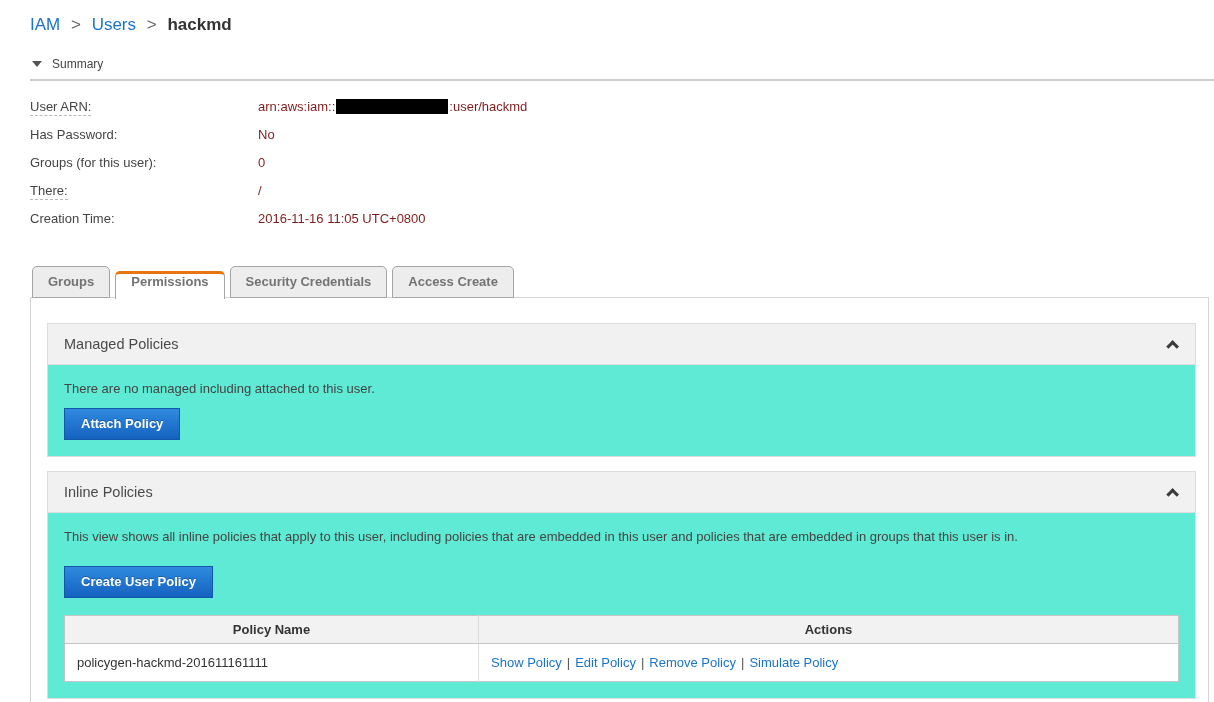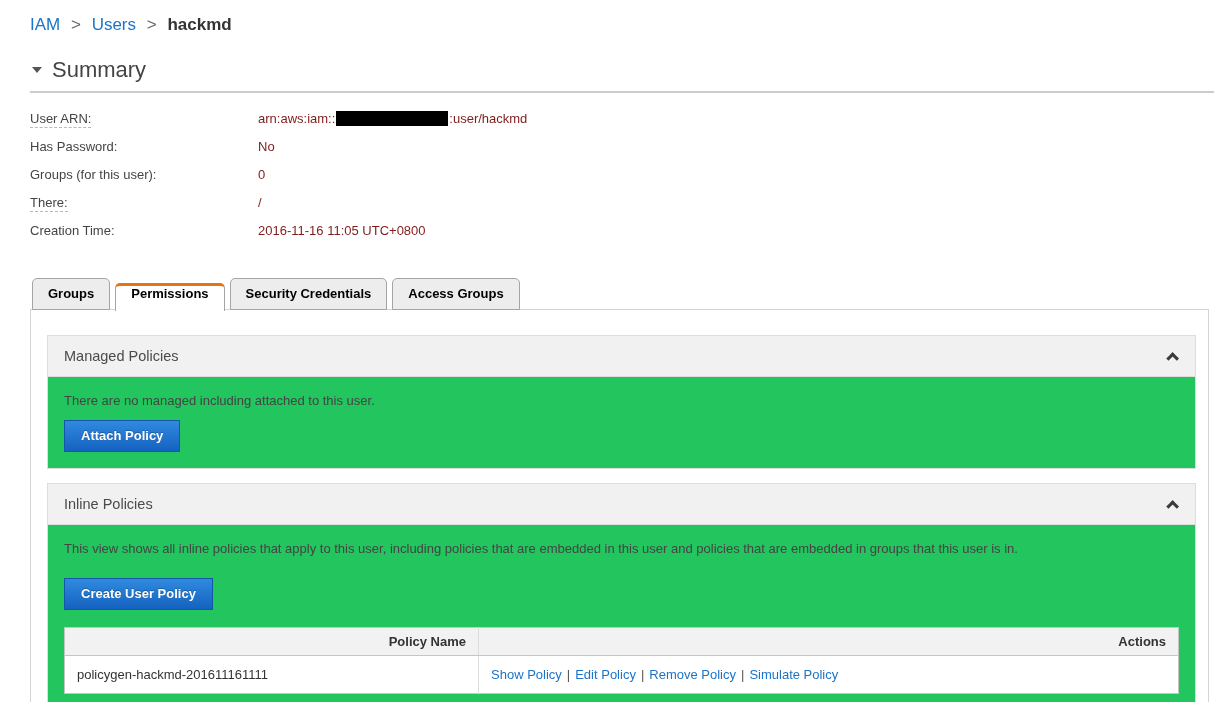--- a/index.html
+++ b/index.html
@@ -18,21 +18,21 @@
   
   .breadcrumb { padding: 15px 0 0 30px; font-size: 17px; }
   .breadcrumb a { color: #1b74c8; cursor: pointer; }
   .breadcrumb .sep { color: #666; margin: 0 6px; }
   .breadcrumb .current { font-weight: bold; color: #333; }
 
   
   .summary-header {
     margin: 22px 0 0 32px;
     display: flex; align-items: center;
-    font-size: 22px; color: #444;
+    font-size: 12px; color: #444;
   }
   .tri-down {
     width: 0; height: 0; display: inline-block;
     border-left: 5px solid transparent;
     border-right: 5px solid transparent;
     border-top: 6px solid #555;
     margin-right: 10px; cursor: pointer;
   }
   .summary-rule {
     border: none; border-top: 2px solid #cccccc;
@@ -55,21 +55,21 @@
     display: flex; align-items: flex-end;
     margin: 40px 0 0 32px;
     position: relative; z-index: 2;
   }
   .tab {
     background: #ededed;
     border: 1px solid #a5a5a5;
     border-radius: 5px 5px 0 0;
     padding: 7px 15px 8px 15px;
     margin-right: 5px;
-    font-weight: bold; color: #000000;
+    font-weight: bold; color: #737373;
     cursor: pointer;
   }
   .tab.active {
     background: #ffffff;
     border-top: 3px solid #e8740f;
     border-bottom: none;
     padding-top: 0; padding-bottom: 10px;
     margin-bottom: -1px;
     cursor: default;
   }
@@ -78,21 +78,21 @@
   .content {
     margin: -1px 5px 0 30px;
     border: 1px solid #d4d4d4;
     padding: 25px 12px 12px 16px;
     min-height: 403px;
     position: relative; z-index: 1;
     background: #fff;
   }
 
   
-  .panel { border: 1px solid #dddddd; background: #22c55e; }
+  .panel { border: 1px solid #dddddd; background: #5eead4; }
   .panel + .panel { margin-top: 14px; }
   .panel-header {
     background: #f1f1f1;
     border-bottom: 1px solid #dddddd;
     padding: 12px 20px 12px 16px;
     font-size: 14.5px; color: #4a4a4a;
     display: flex; justify-content: space-between; align-items: center;
   }
   .chevron-up {
     width: 9px; height: 9px; display: inline-block;
@@ -119,21 +119,21 @@
   .inline-body .btn-blue { margin: 22px 0 17px 0; }
 
   
   .policy-table {
     width: 100%;
     border-collapse: collapse;
     border: 1px solid #c5c5c5;
   }
   .policy-table th {
     background: #f2f2f2;
-    text-align: right;
+    text-align: center;
     font-weight: bold; color: #333;
     padding: 6px 12px;
     border-bottom: 1px solid #c5c5c5;
   }
   .policy-table th:first-child, .policy-table td:first-child {
     width: 414px;
     border-right: 1px solid #dddddd;
   }
   .policy-table td { padding: 11px 12px; color: #333; background: #fff; }
   .action-link { color: #1b74c8; cursor: pointer; }
@@ -178,21 +178,21 @@
   <div class="summary-row">
     <div class="lbl"><span>Creation Time:</span></div>
     <div class="val">2016-11-16 11:05 UTC+0800</div>
   </div>
 </div>
 
 <div class="tabs">
   <div class="tab">Groups</div>
   <div class="tab active">Permissions</div>
   <div class="tab">Security Credentials</div>
-  <div class="tab">Access Groups</div>
+  <div class="tab">Access Create</div>
 </div>
 
 <div class="content">
 
   <div class="panel">
     <div class="panel-header">
       <span>Managed Policies</span>
       <span class="chevron-up"></span>
     </div>
     <div class="panel-body managed-body">

